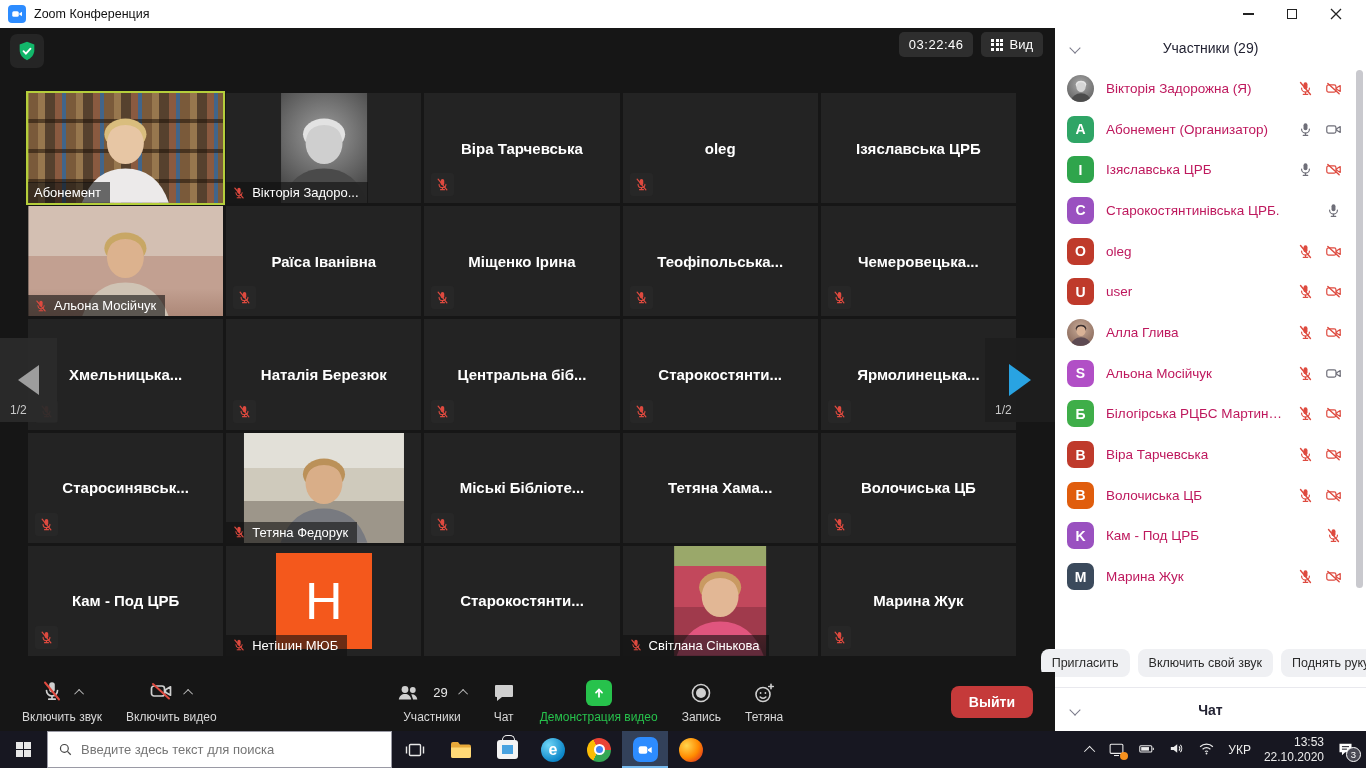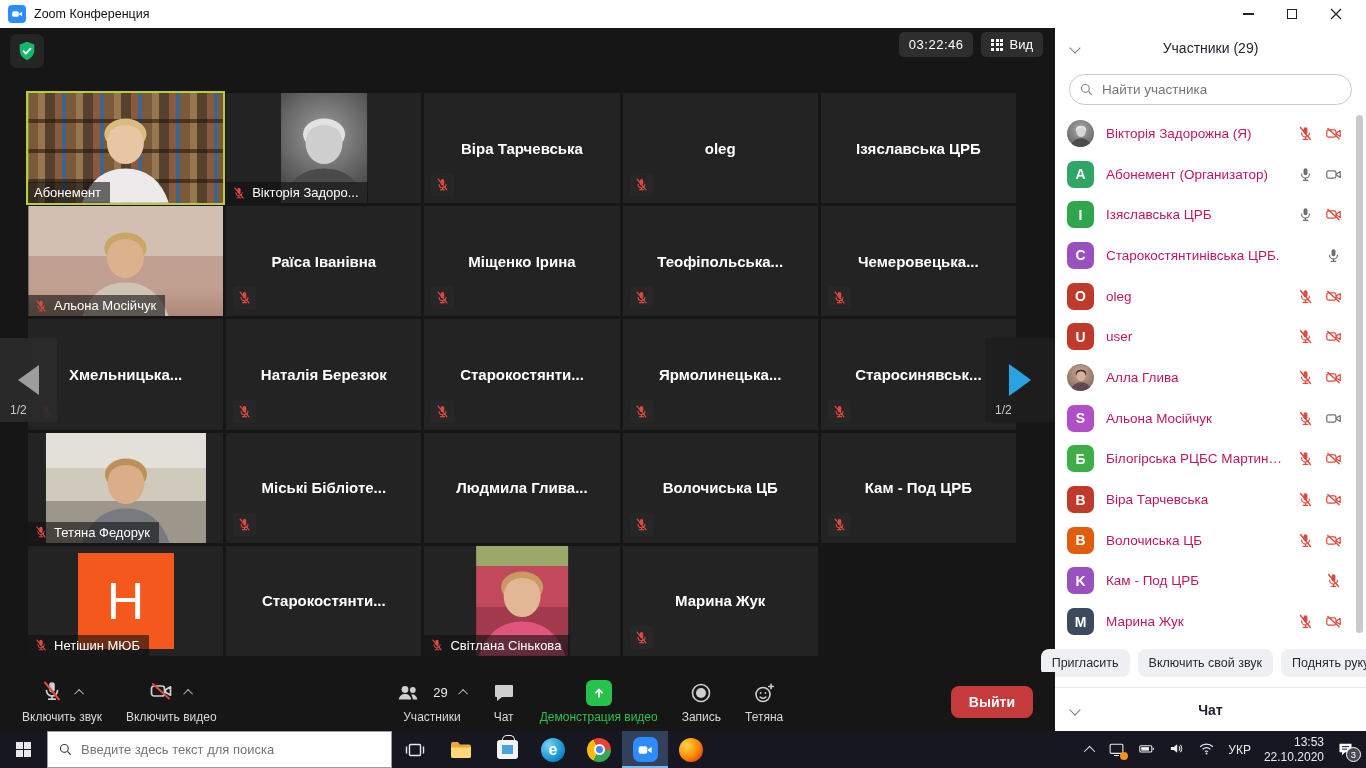--- a/index.html
+++ b/index.html
@@ -330,20 +330,32 @@
               <svg viewBox="0 0 24 24" fill="none" stroke="#de4a3f" stroke-width="1.7" stroke-linecap="round">
                 <rect x="9.2" y="3.2" width="5.6" height="10" rx="2.8" fill="#de4a3f" stroke="none"></rect>
                 <path d="M6.5 11.5a5.5 5.5 0 0 0 11 0"></path>
                 <line x1="12" y1="17" x2="12" y2="19.6"></line>
                 <line x1="8.8" y1="20.2" x2="15.2" y2="20.2"></line>
                 <line x1="5" y1="3.5" x2="19" y2="20.5" stroke="#de4a3f" stroke-width="2"></line>
               </svg>
             </div>
           </div>
           <div class="tile">
+            <div class="tile-name">Центральна біб...</div>
+            <div class="tile-mic">
+              <svg viewBox="0 0 24 24" fill="none" stroke="#de4a3f" stroke-width="1.7" stroke-linecap="round">
+                <rect x="9.2" y="3.2" width="5.6" height="10" rx="2.8" fill="#de4a3f" stroke="none"></rect>
+                <path d="M6.5 11.5a5.5 5.5 0 0 0 11 0"></path>
+                <line x1="12" y1="17" x2="12" y2="19.6"></line>
+                <line x1="8.8" y1="20.2" x2="15.2" y2="20.2"></line>
+                <line x1="5" y1="3.5" x2="19" y2="20.5" stroke="#de4a3f" stroke-width="2"></line>
+              </svg>
+            </div>
+          </div>
+          <div class="tile">
             <div class="tile-name">Старокостянти...</div>
             <div class="tile-mic">
               <svg viewBox="0 0 24 24" fill="none" stroke="#de4a3f" stroke-width="1.7" stroke-linecap="round">
                 <rect x="9.2" y="3.2" width="5.6" height="10" rx="2.8" fill="#de4a3f" stroke="none"></rect>
                 <path d="M6.5 11.5a5.5 5.5 0 0 0 11 0"></path>
                 <line x1="12" y1="17" x2="12" y2="19.6"></line>
                 <line x1="8.8" y1="20.2" x2="15.2" y2="20.2"></line>
                 <line x1="5" y1="3.5" x2="19" y2="20.5" stroke="#de4a3f" stroke-width="2"></line>
               </svg>
             </div>
@@ -400,21 +412,21 @@
               <svg viewBox="0 0 24 24" fill="none" stroke="#de4a3f" stroke-width="1.7" stroke-linecap="round">
                 <rect x="9.2" y="3.2" width="5.6" height="10" rx="2.8" fill="#de4a3f" stroke="none"></rect>
                 <path d="M6.5 11.5a5.5 5.5 0 0 0 11 0"></path>
                 <line x1="12" y1="17" x2="12" y2="19.6"></line>
                 <line x1="8.8" y1="20.2" x2="15.2" y2="20.2"></line>
                 <line x1="5" y1="3.5" x2="19" y2="20.5" stroke="#de4a3f" stroke-width="2"></line>
               </svg>
             </div>
           </div>
           <div class="tile">
-            <div class="tile-name">Людмила Глива...</div>
+            <div class="tile-name">Тетяна Хама...</div>
           </div>
           <div class="tile">
             <div class="tile-name">Волочиська ЦБ</div>
             <div class="tile-mic">
               <svg viewBox="0 0 24 24" fill="none" stroke="#de4a3f" stroke-width="1.7" stroke-linecap="round">
                 <rect x="9.2" y="3.2" width="5.6" height="10" rx="2.8" fill="#de4a3f" stroke="none"></rect>
                 <path d="M6.5 11.5a5.5 5.5 0 0 0 11 0"></path>
                 <line x1="12" y1="17" x2="12" y2="19.6"></line>
                 <line x1="8.8" y1="20.2" x2="15.2" y2="20.2"></line>
                 <line x1="5" y1="3.5" x2="19" y2="20.5" stroke="#de4a3f" stroke-width="2"></line>
@@ -577,27 +589,20 @@
         </div>
         <span class="spacer"></span>
         <button class="leave-btn">Выйти</button>
       </div>
     </div>
 
     <div class="panel">
       <div class="p-header">
         <span class="chev-down"></span>
         <span>Участники (29)</span>
-      </div>
-      <div class="p-search">
-        <svg viewBox="0 0 20 20" fill="none" stroke="#8a8a97" stroke-width="1.6">
-            <circle cx="8.5" cy="8.5" r="5.2"></circle>
-            <line x1="12.6" y1="12.6" x2="17" y2="17"></line>
-          </svg>
-        <input type="text" placeholder="Найти участника" style="">
       </div>
       <div class="p-list" id="plist">
         <div class="p-scroll"></div>
       <div class="p-row">
             <span class="pav photo" style="background:radial-gradient(circle at 50% 35%,#a9a9a9,#555)">
               <svg class="person" viewBox="0 0 100 72" preserveAspectRatio="xMidYMax meet">
                 <ellipse cx="50" cy="20" rx="16" ry="12" fill="#e6e6e6"></ellipse>
                 <path d="M17 72 Q26 46 50 46 Q74 46 83 72 Z" fill="#4c4c4c"></path>
                 <ellipse cx="50" cy="27" rx="14" ry="15.5" fill="#d6d6d6"></ellipse>
                 <path d="M36 20 Q38 9 50 9 Q62 9 64 20 Q58 13 50 13 Q42 13 36 20 Z" fill="#e6e6e6"></path>

